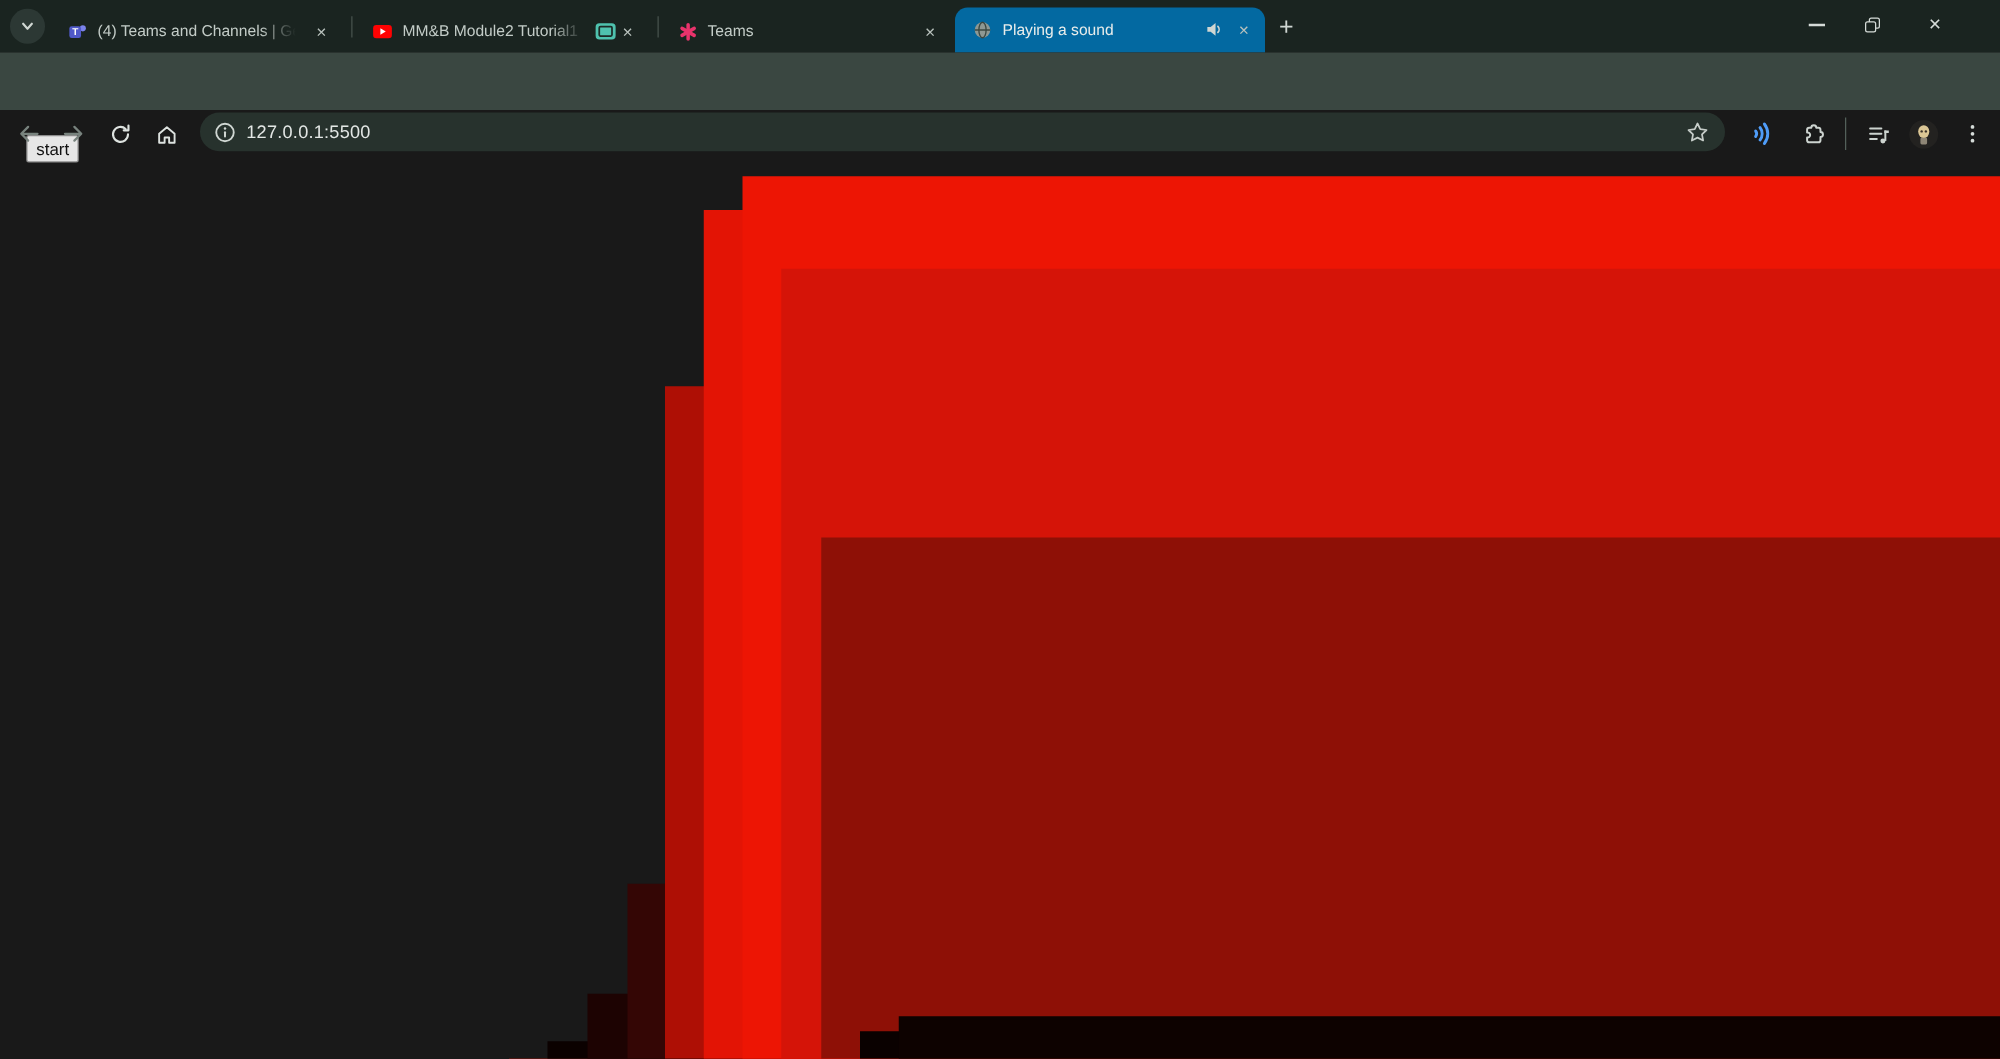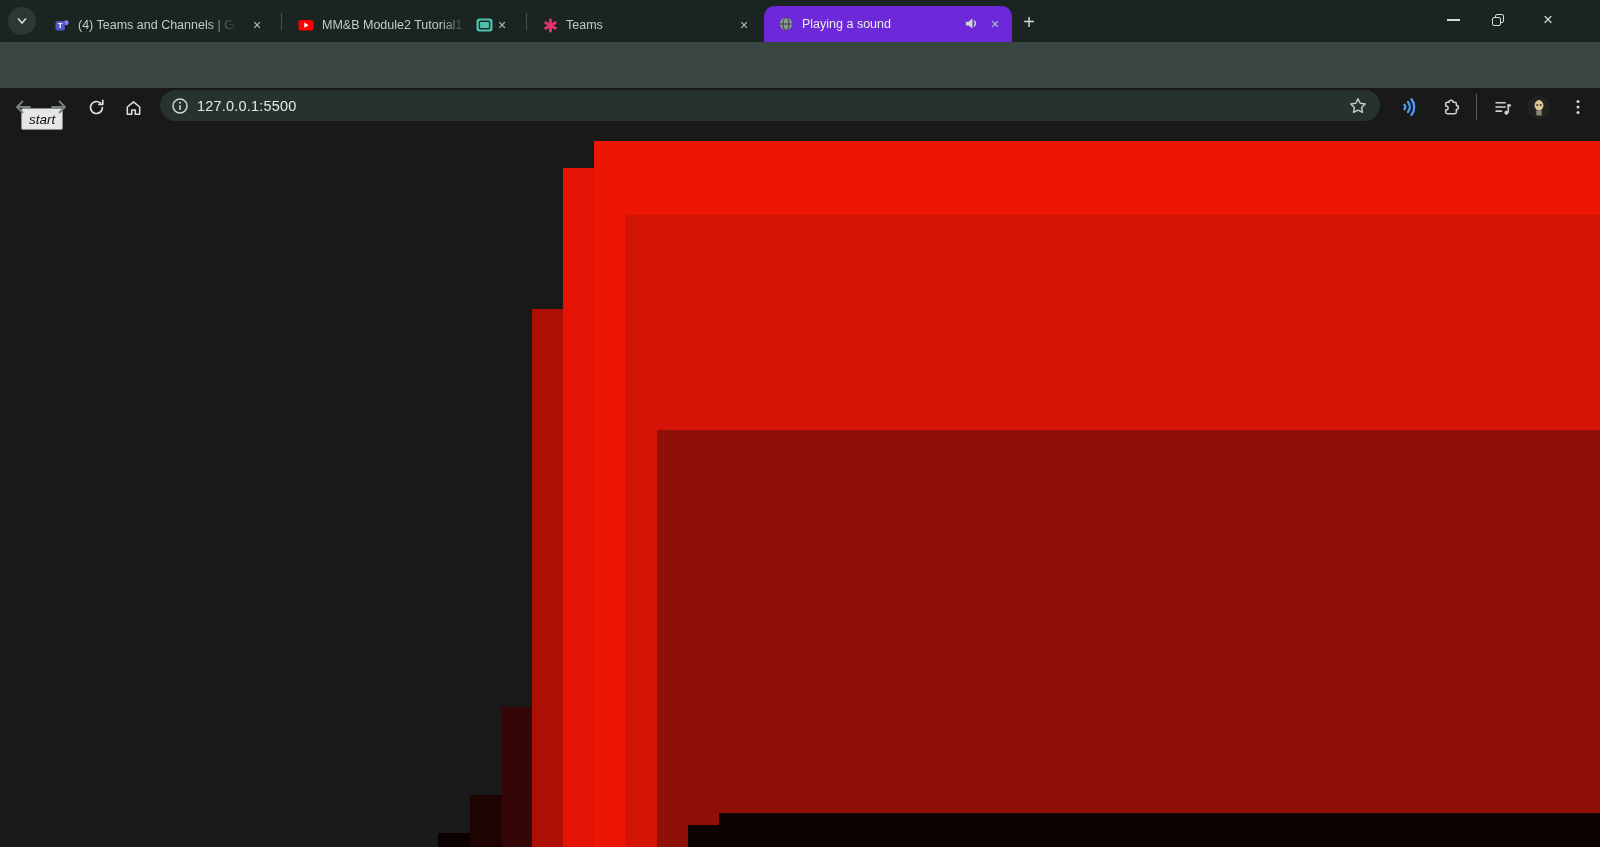--- a/index.html
+++ b/index.html
@@ -30,21 +30,21 @@
   .tab-title.fade {
     -webkit-mask-image:linear-gradient(90deg,#000 80%,transparent 98%);
             mask-image:linear-gradient(90deg,#000 80%,transparent 98%);
   }
   .tab-close {
     width:18px; height:18px; border-radius:50%; margin-left:auto; margin-right:8px;
     display:flex; align-items:center; justify-content:center;
     color:#b9c2bd; font-size:14px; line-height:1; flex:0 0 auto;
   }
   .tab.active {
-    top:6px; height:36px; background:#6d28d9; border-radius:10px 10px 0 0; color:#e9edeb;
+    top:6px; height:36px; background:#0369a1; border-radius:10px 10px 0 0; color:#e9edeb;
   }
   .tab-sep { position:absolute; top:13px; width:1px; height:17px; background:#47524c; }
 
   .pip-badge { width:17px; height:14px; margin-left:6px; flex:0 0 auto; }
   .audio-ind { margin-left:auto; flex:0 0 auto; width:16px; height:16px; }
 
   .newtab-btn {
     position:absolute; left:1016px; top:9px; width:26px; height:26px; border-radius:50%;
     display:flex; align-items:center; justify-content:center; color:#cfd6d2; font-size:20px; font-weight:400;
   }
@@ -81,21 +81,21 @@
   .ic-avatar { left:1527px; }
   .ic-dots { left:1566px; color:#d5dbd8; }
 
   
   .visualizer { position:absolute; inset:0; z-index:1; }
   .vbar { position:absolute; }
   .start-btn {
     position:absolute; left:21px; top:108px; z-index:3;
     min-width:40px; height:22px; padding:1px 7px;
     background:#e6e6e6; border:1px solid #8c8c8c; border-radius:2px;
-    font-family:"Liberation Sans", sans-serif; font-size:13.5px; color:#111;font-style:italic;
+    font-family:"Liberation Sans", sans-serif; font-size:13.5px; color:#111;
   }
 </style>
 </head>
 <body>
 
 <div class="visualizer">
     <div class="vbar" style="left: 438px; top: 833px; width: 1162px; height: 14px; background: rgb(11, 1, 0);"></div>
     <div class="vbar" style="left: 470px; top: 795px; width: 1130px; height: 52px; background: rgb(29, 3, 2);"></div>
     <div class="vbar" style="left: 502px; top: 707px; width: 1098px; height: 140px; background: rgb(52, 6, 5);"></div>
     <div class="vbar" style="left: 532px; top: 309px; width: 1068px; height: 538px; background: rgb(174, 15, 5);"></div>

